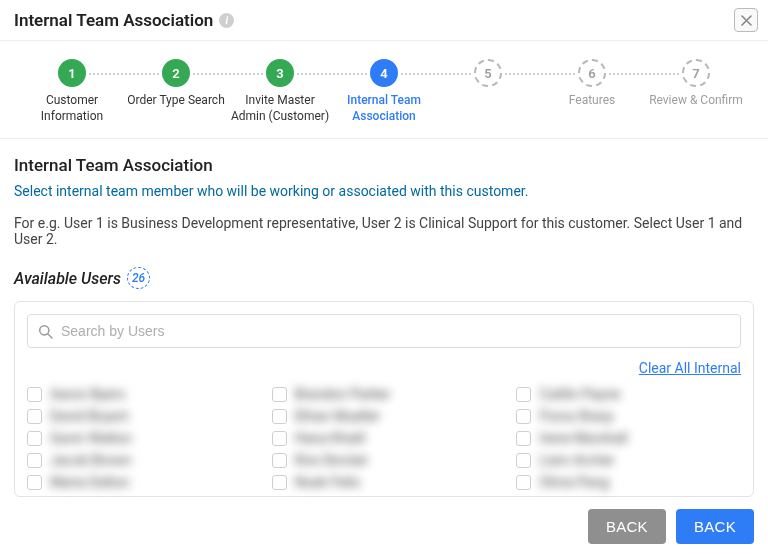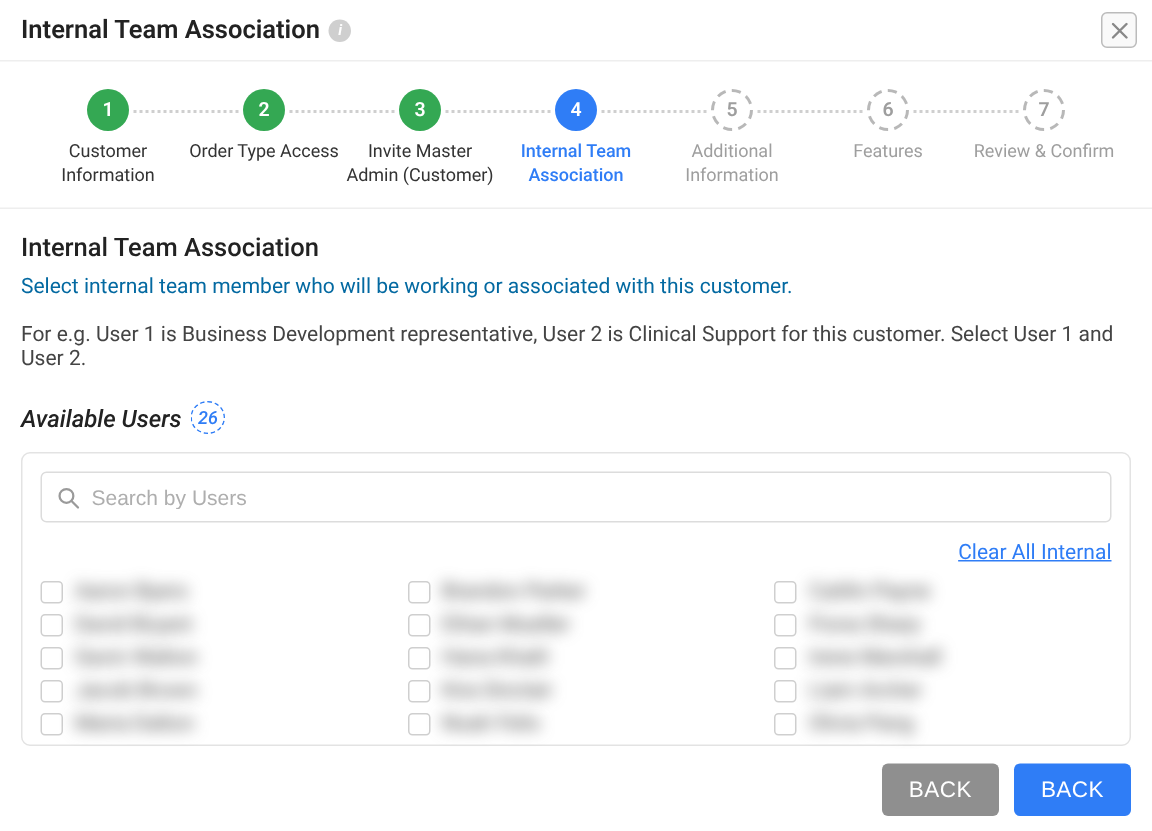--- a/index.html
+++ b/index.html
@@ -264,33 +264,32 @@
   </div>
 
   <div class="content-scroll">
     <div class="stepper" id="stepper">
         <div class="step done">
           <div class="step-circle done">1</div>
           <div class="step-label">Customer Information</div>
         </div>
         <div class="step done">
           <div class="step-circle done">2</div>
-          <div class="step-label">Order Type Access</div>
+          <div class="step-label">Order Type Search</div>
         </div>
         <div class="step done">
           <div class="step-circle done">3</div>
           <div class="step-label">Invite Master Admin (Customer)</div>
         </div>
         <div class="step current">
           <div class="step-circle current">4</div>
           <div class="step-label">Internal Team Association</div>
         </div>
         <div class="step pending">
           <div class="step-circle pending">5</div>
-          <div class="step-label">Additional Information</div>
         </div>
         <div class="step pending">
           <div class="step-circle pending">6</div>
           <div class="step-label">Features</div>
         </div>
         <div class="step pending">
           <div class="step-circle pending">7</div>
           <div class="step-label">Review &amp; Confirm</div>
         </div>
       </div>

